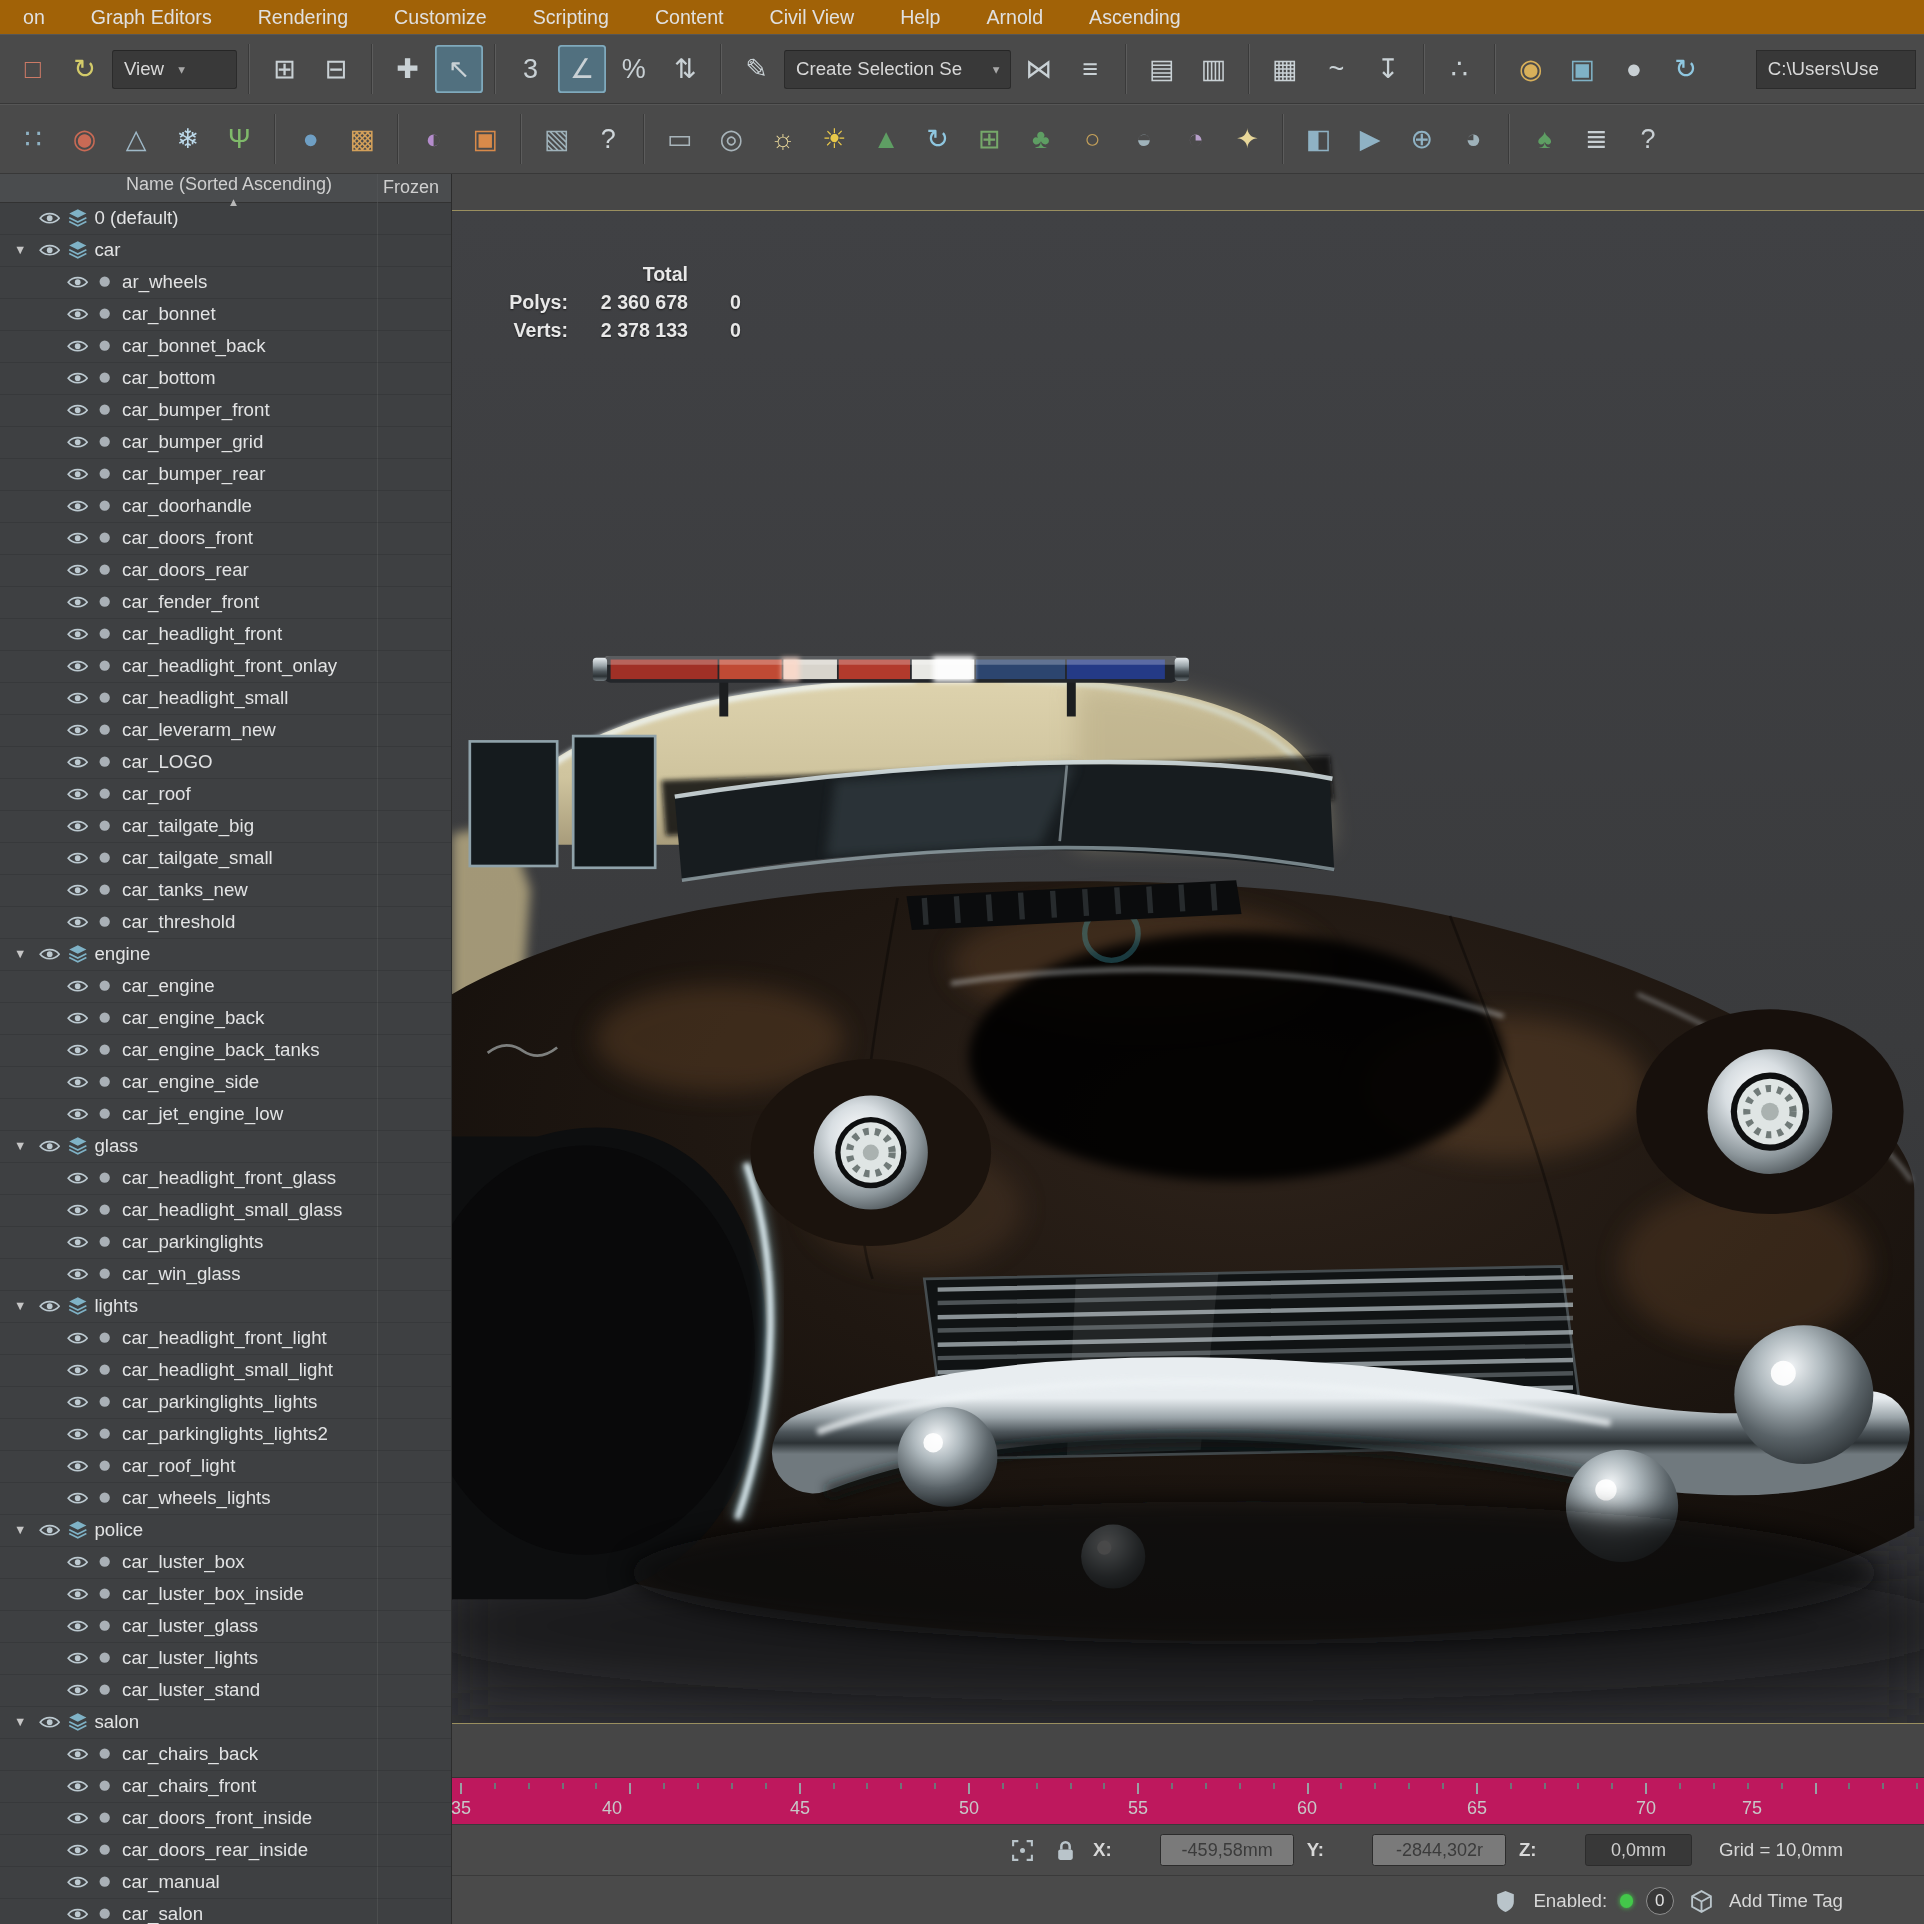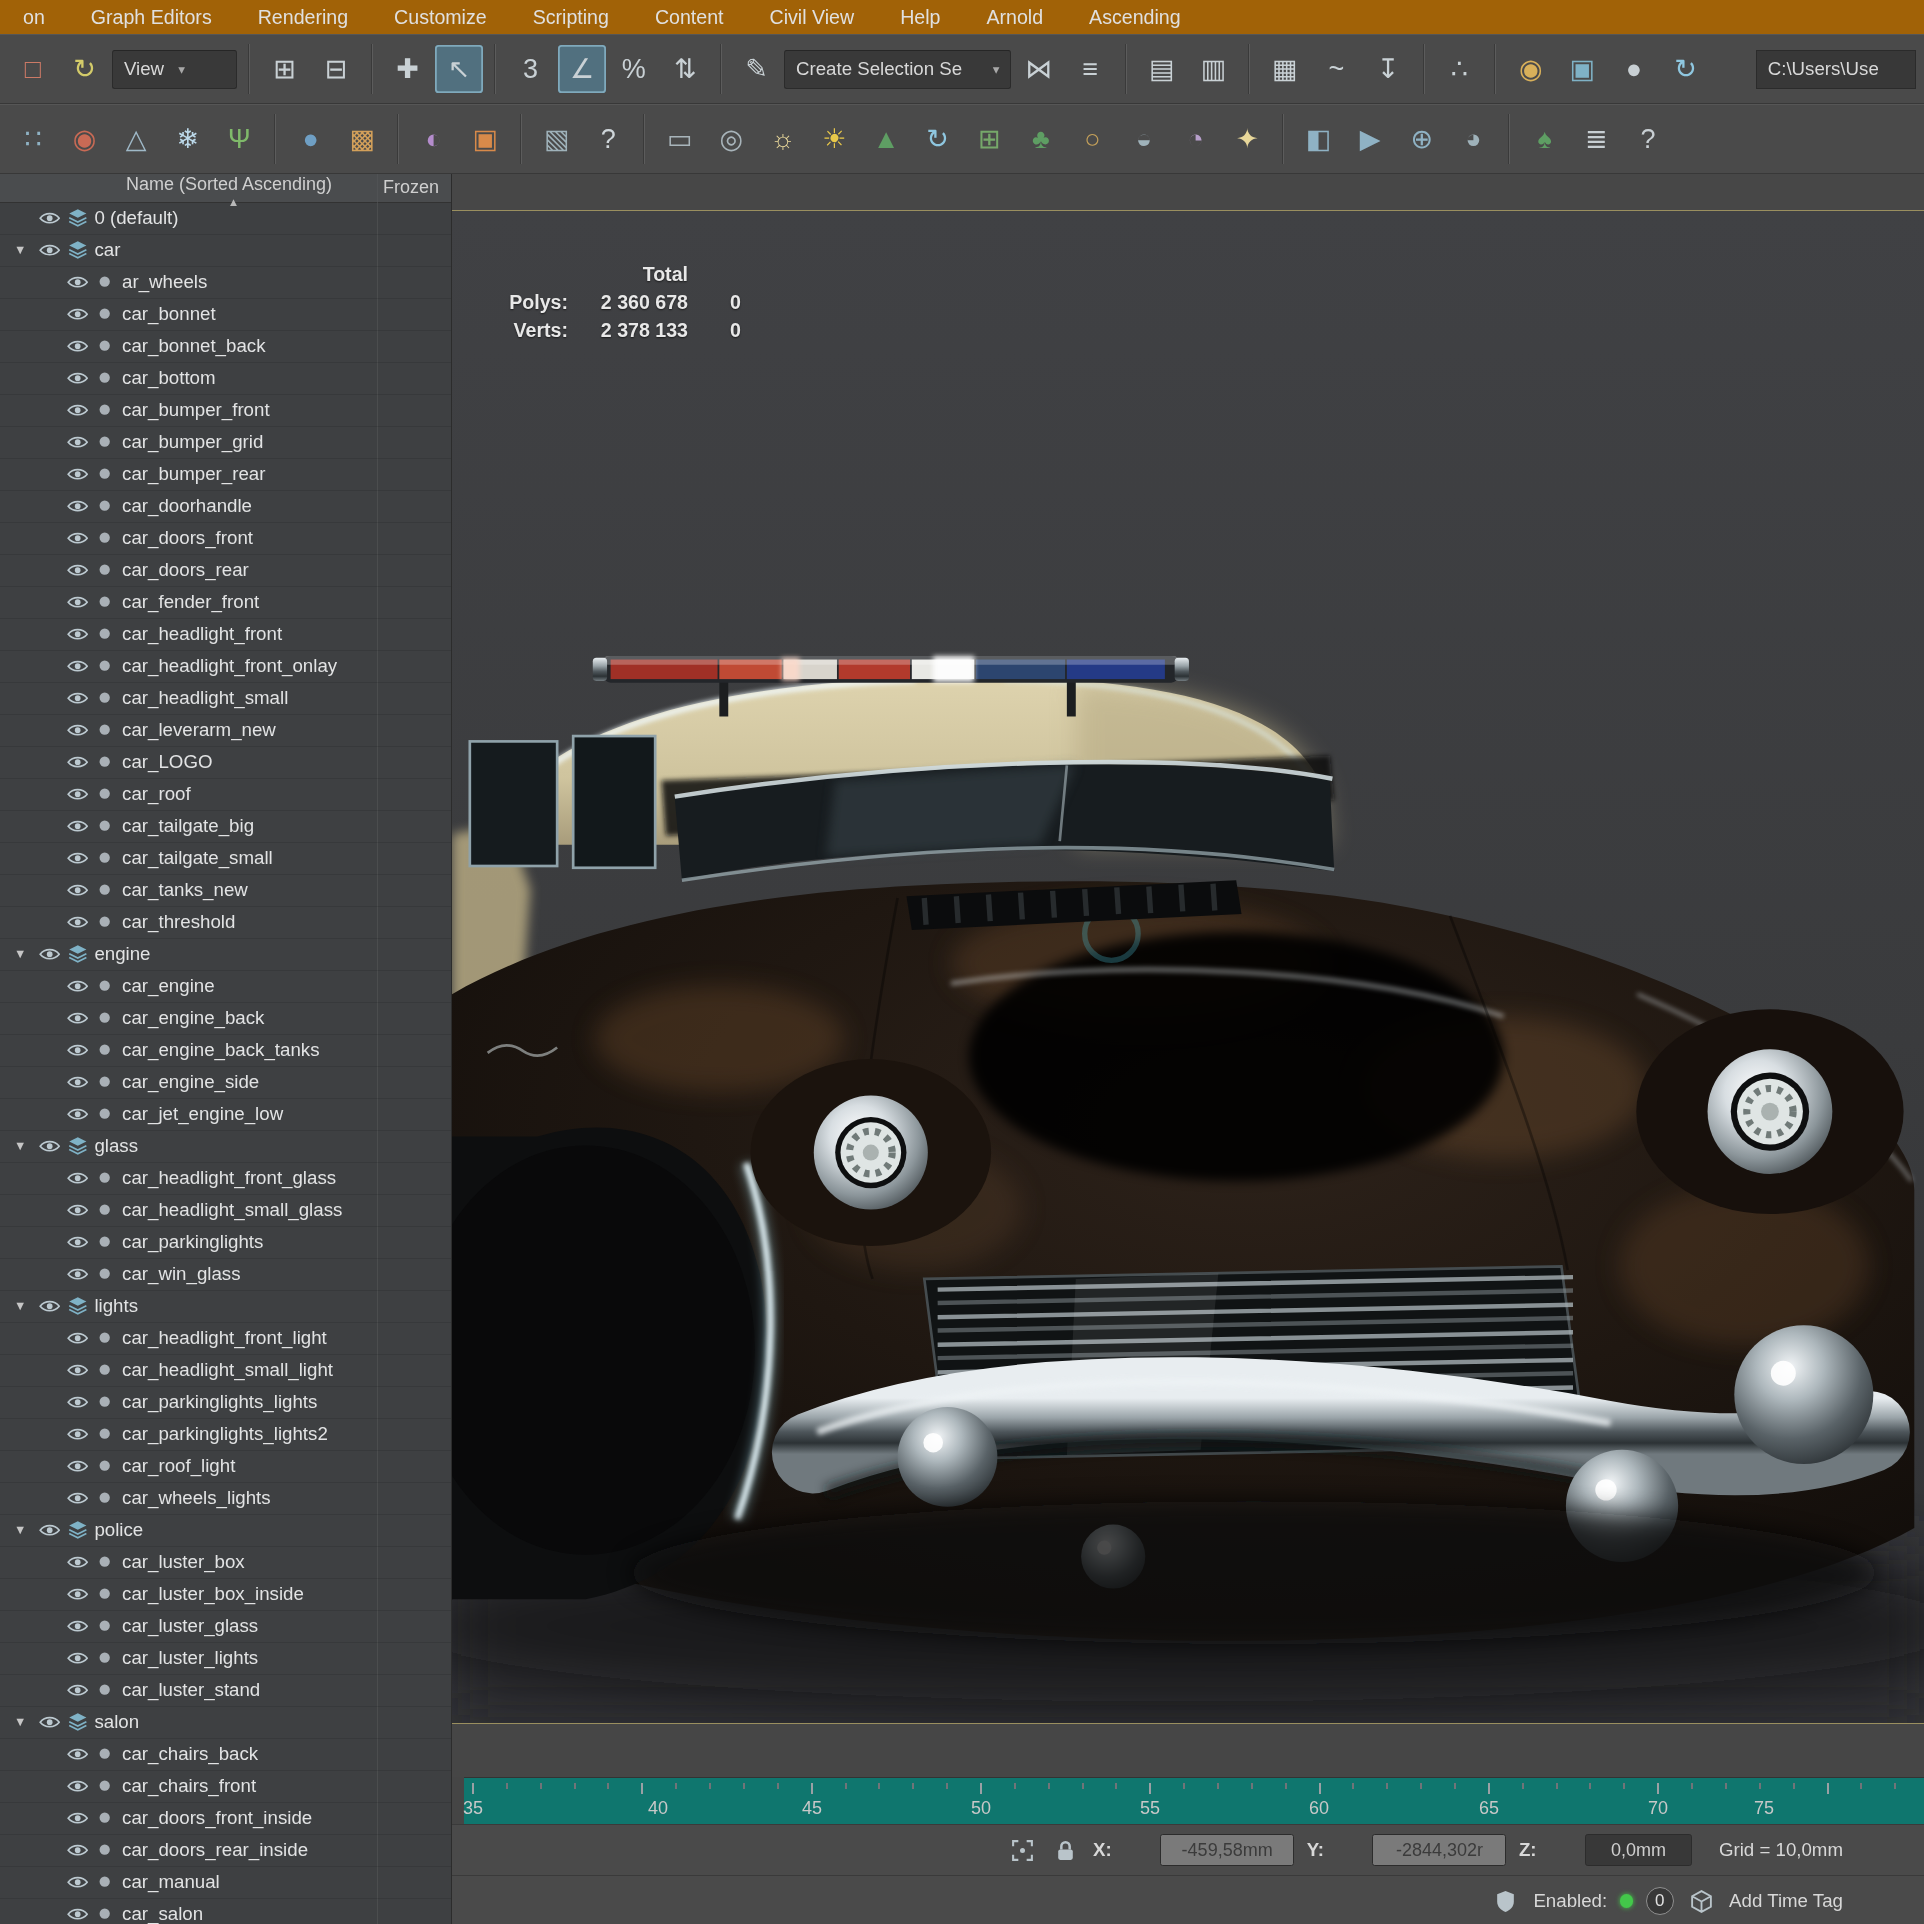--- a/index.html
+++ b/index.html
@@ -55,21 +55,21 @@
 
   
   .stats { position:absolute; left:36px; top:49px; font-size:19.6px; font-weight:bold; color:#e8e8e8;
            text-shadow:0 0.9px 1.8px rgba(0,0,0,.6); }
   .stats .srow { display:flex; height:28px; align-items:center; }
   .stats .sl { width:80px; text-align:right; }
   .stats .sv { width:120px; text-align:right; }
   .stats .sx { width:53px; text-align:right; }
 
   
-  .timeline { height:47px; background:#0f766e; border-top:0.9px solid #333; position:relative;margin-left:12px; }
+  .timeline { height:47px; background:#be185d; border-top:0.9px solid #333; position:relative; }
   .tick { position:absolute; top:4.5px; width:1.8px; background:#9aa0a4; }
   .tick.major { height:11.6px; }
   .tick.minor { height:6.2px; background:#707478; }
   .tick-label { position:absolute; top:19.6px; transform:translateX(-50%); font-size:18px; color:#c8c8c8; }
 
   
   .status-row { height:51px; background:#4a4a4a; border-top:0.9px solid #3a3a3a; display:flex; align-items:center;
                 justify-content:flex-end; padding-right:82px; gap:12.5px; font-size:18.7px; color:#d8d8d8; }
   .val-box { height:32px; border:0.9px solid #2c2c2c; border-radius:2.7px; display:flex; align-items:center;
              justify-content:center; padding:0 9px; font-size:18px;margin-left:36px; }
@@ -1262,21 +1262,21 @@
       <div class="vp-bottom"></div>
 
       <div class="timeline">
           <div class="tick major" style="left: 8px;"></div>
           <div class="tick-label" style="left: 9px;">35</div>
           <div class="tick minor" style="left: 42px;"></div>
           <div class="tick minor" style="left: 76px;"></div>
           <div class="tick minor" style="left: 110px;"></div>
           <div class="tick minor" style="left: 143px;"></div>
           <div class="tick major" style="left: 177px;"></div>
-          <div class="tick-label" style="left: 194px;">40</div>
+          <div class="tick-label" style="left: 160px;">40</div>
           <div class="tick minor" style="left: 211px;"></div>
           <div class="tick minor" style="left: 245px;"></div>
           <div class="tick minor" style="left: 279px;"></div>
           <div class="tick minor" style="left: 313px;"></div>
           <div class="tick major" style="left: 347px;"></div>
           <div class="tick-label" style="left: 348px;">45</div>
           <div class="tick minor" style="left: 381px;"></div>
           <div class="tick minor" style="left: 414px;"></div>
           <div class="tick minor" style="left: 448px;"></div>
           <div class="tick minor" style="left: 482px;"></div>

